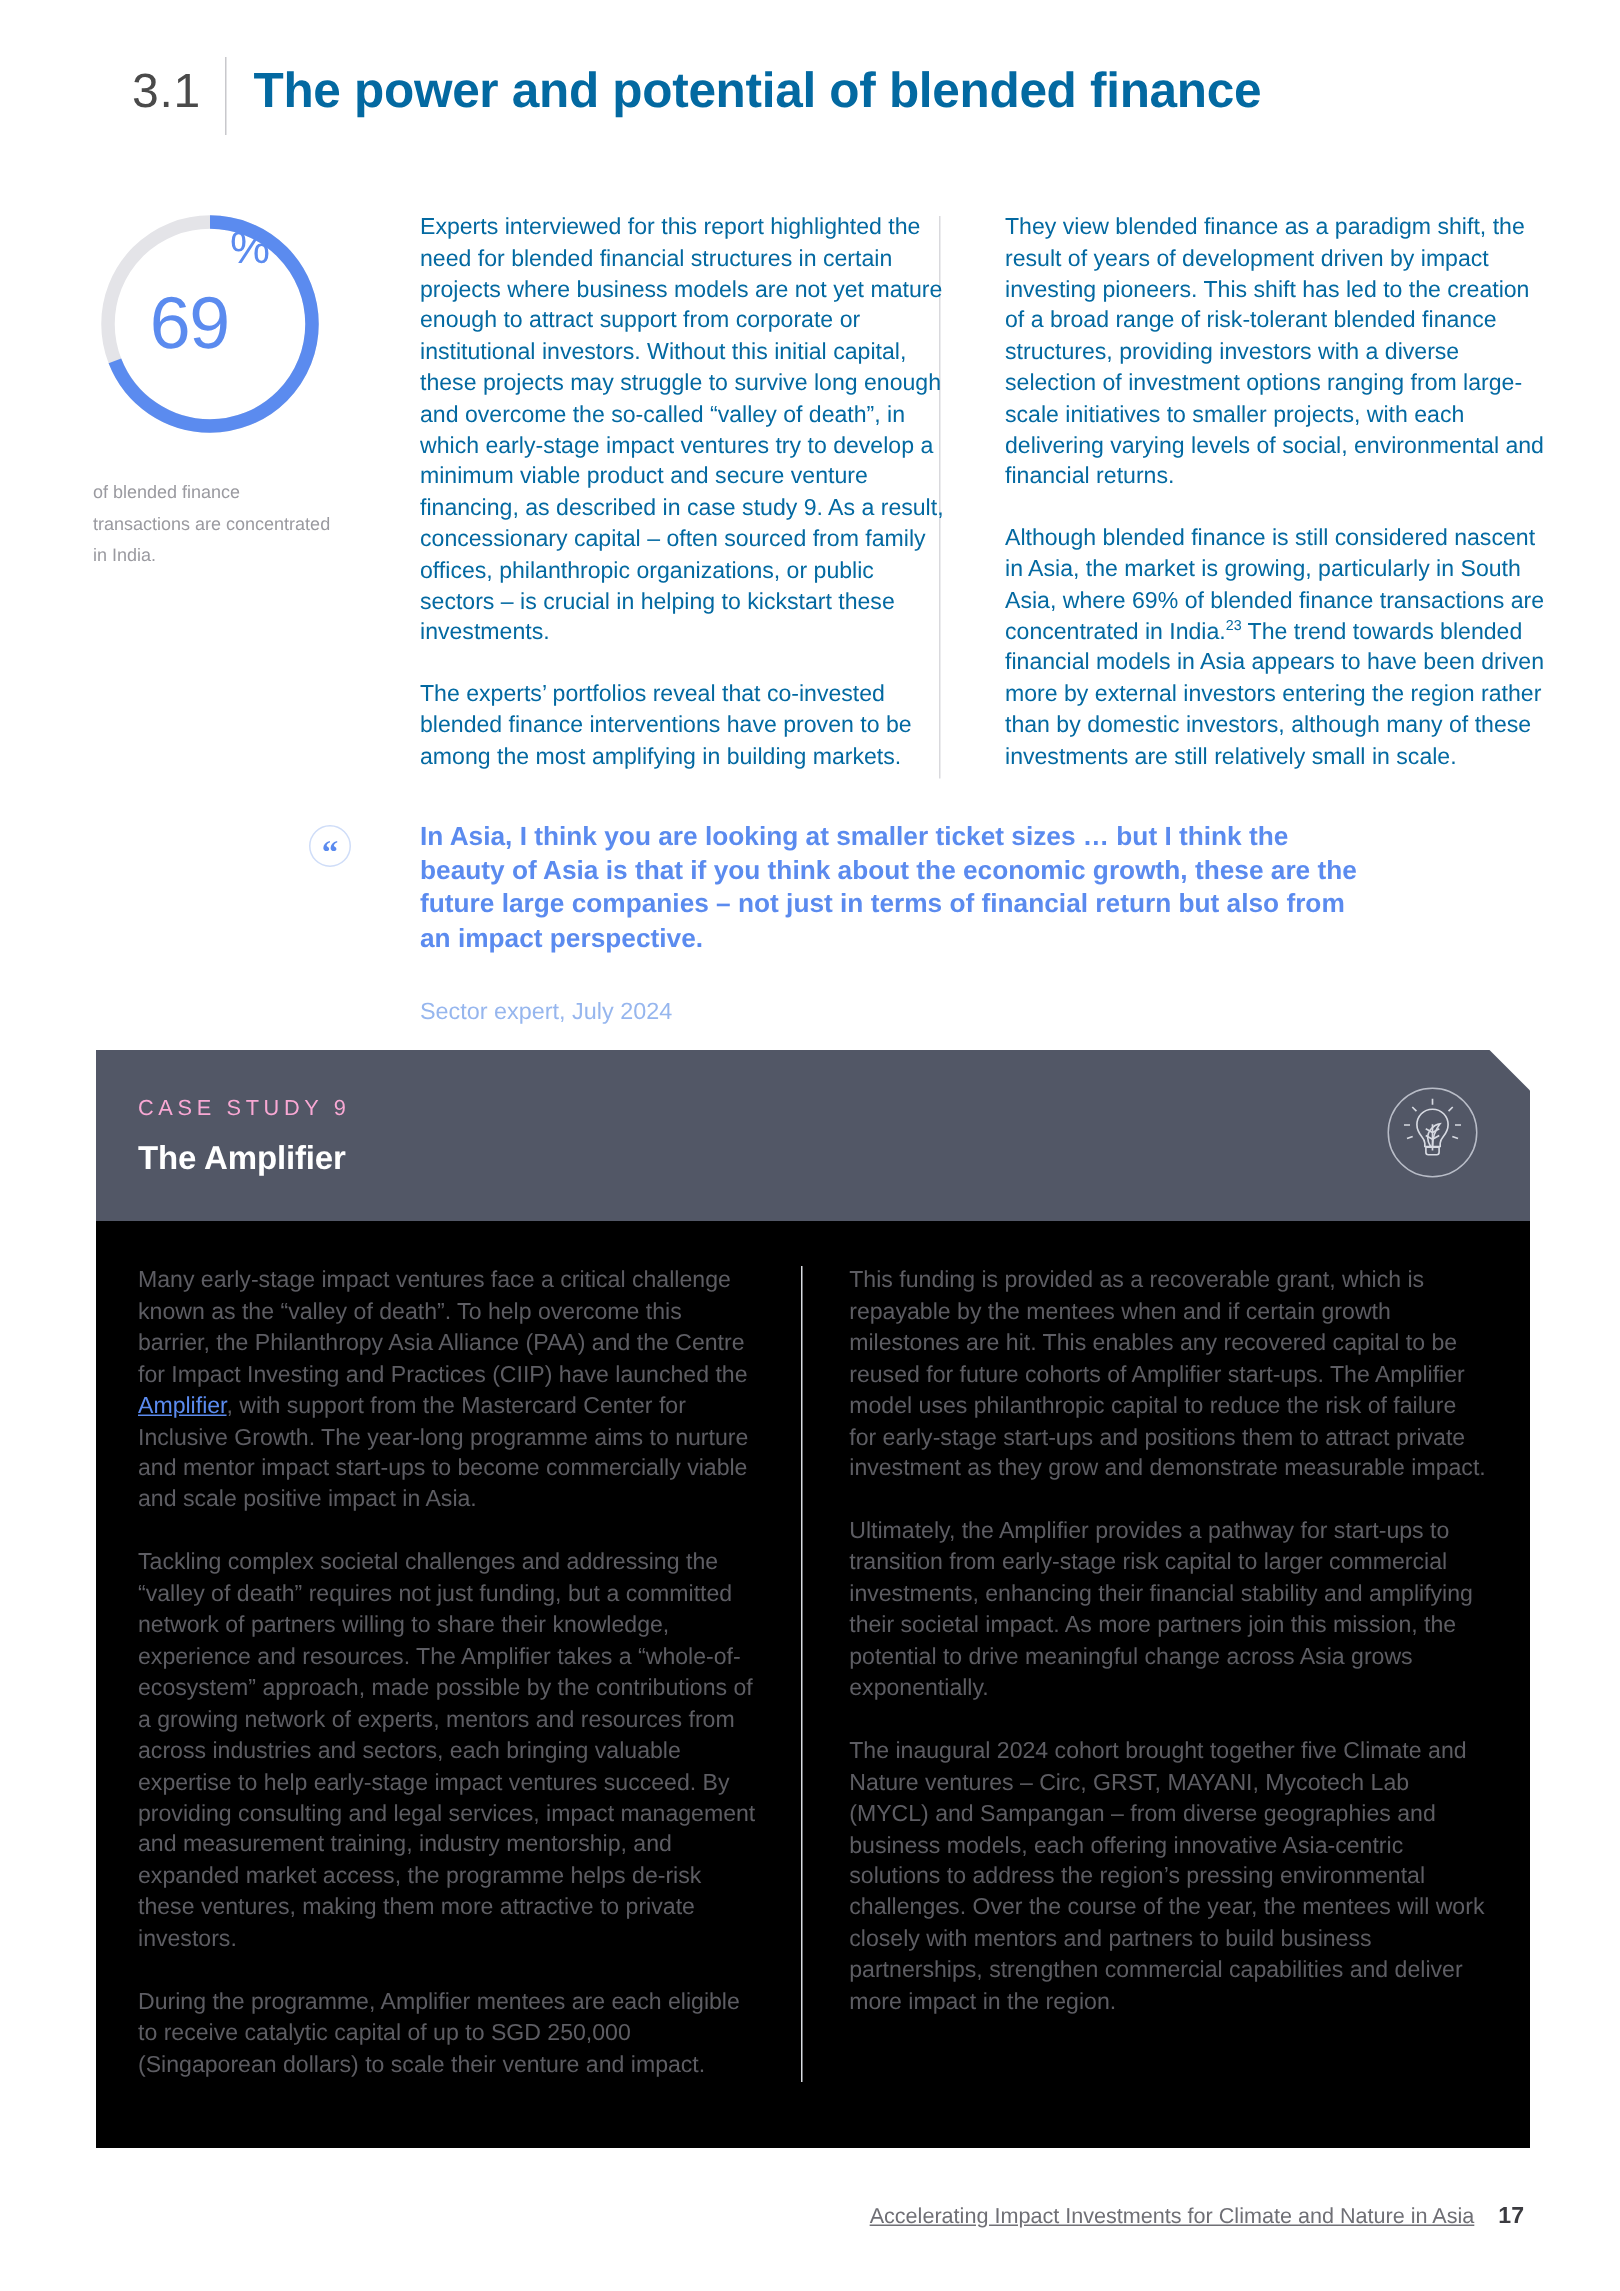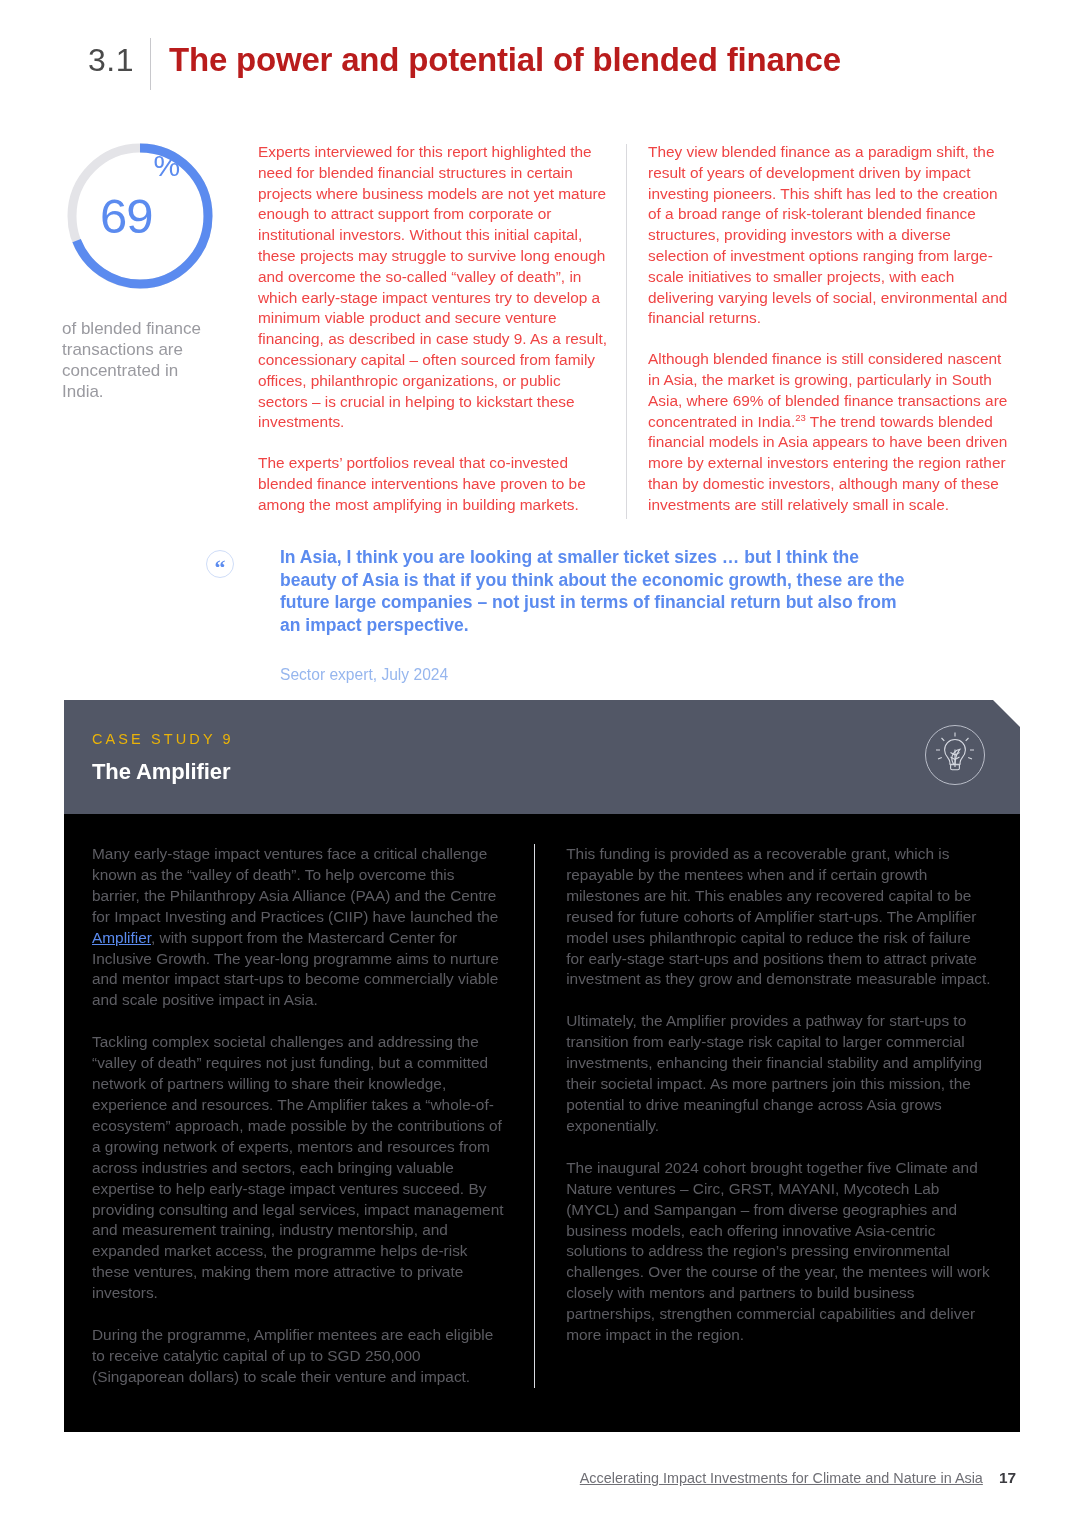--- a/index.html
+++ b/index.html
@@ -40,21 +40,21 @@
   }
   .heading-rule {
     width: 1px;
     background: #c8c8cc;
     align-self: stretch;
     height: 52px;
   }
   .heading-title {
     font-size: 33px;
     font-weight: 700;
-    color: #b91c1c;
+    color: #0369a1;
     line-height: 44px;
     padding-left: 18px;
     letter-spacing: -0.2px;
   }
 
   
   .stat-block {
     position: absolute;
     left: 62px;
     top: 138px;
@@ -84,32 +84,33 @@
   .donut-unit {
     font-size: 30px;
     font-weight: 300;
     line-height: 1;
     margin-left: 1px;
     align-self: flex-start;
     margin-top: 13px;
   }
   .stat-caption {
     margin-top: 24px;
-    font-size: 17px;
+    font-size: 12px;
     line-height: 21px;
     color: #9a9aa0;
     width: 160px;
   }
 
   
   .col {
     position: absolute;
     font-size: 15.4px;
     line-height: 20.8px;
-    color: #ef4444;
+    color: #0369a1;
+    margin-left: 22px;
   }
   .col p + p { margin-top: 20px; }
   .col-left  { left: 258px; top: 142px; width: 352px; }
   .col-right { left: 648px; top: 142px; width: 366px; }
   .col-divider {
     position: absolute;
     left: 626px;
     top: 144px;
     width: 1px;
     height: 375px;
@@ -176,21 +177,21 @@
   .case-header {
     position: relative;
     height: 114px;
     background: #525766;
     clip-path: polygon(0 0, calc(100% - 27px) 0, 100% 27px, 100% 100%, 0 100%);
     padding: 31px 0 0 28px;
   }
   .case-kicker {
     font-size: 14.5px;
     letter-spacing: 3.1px;
-    color: #eab308;
+    color: #f9a8d4;
     font-weight: 400;
   }
   .case-title {
     margin-top: 12px;
     font-size: 22px;
     font-weight: 700;
     color: #ffffff;
     letter-spacing: -0.1px;
   }
   .case-icon {

